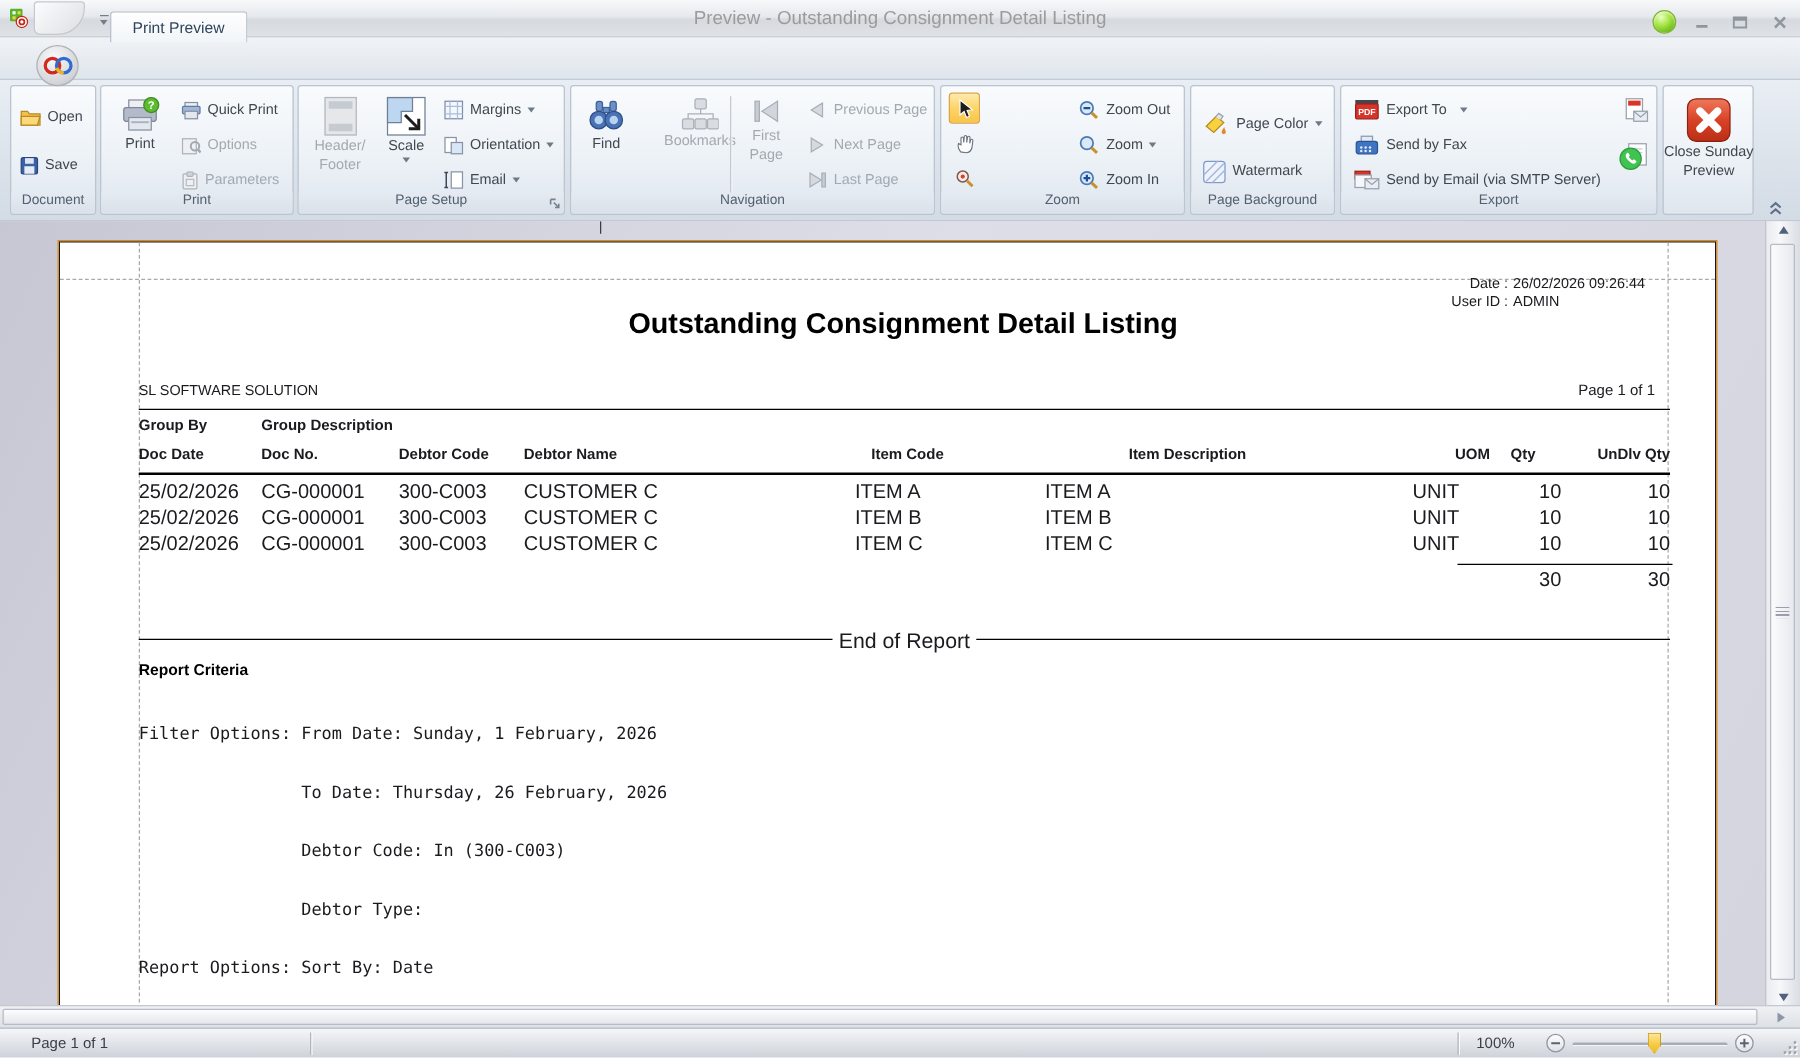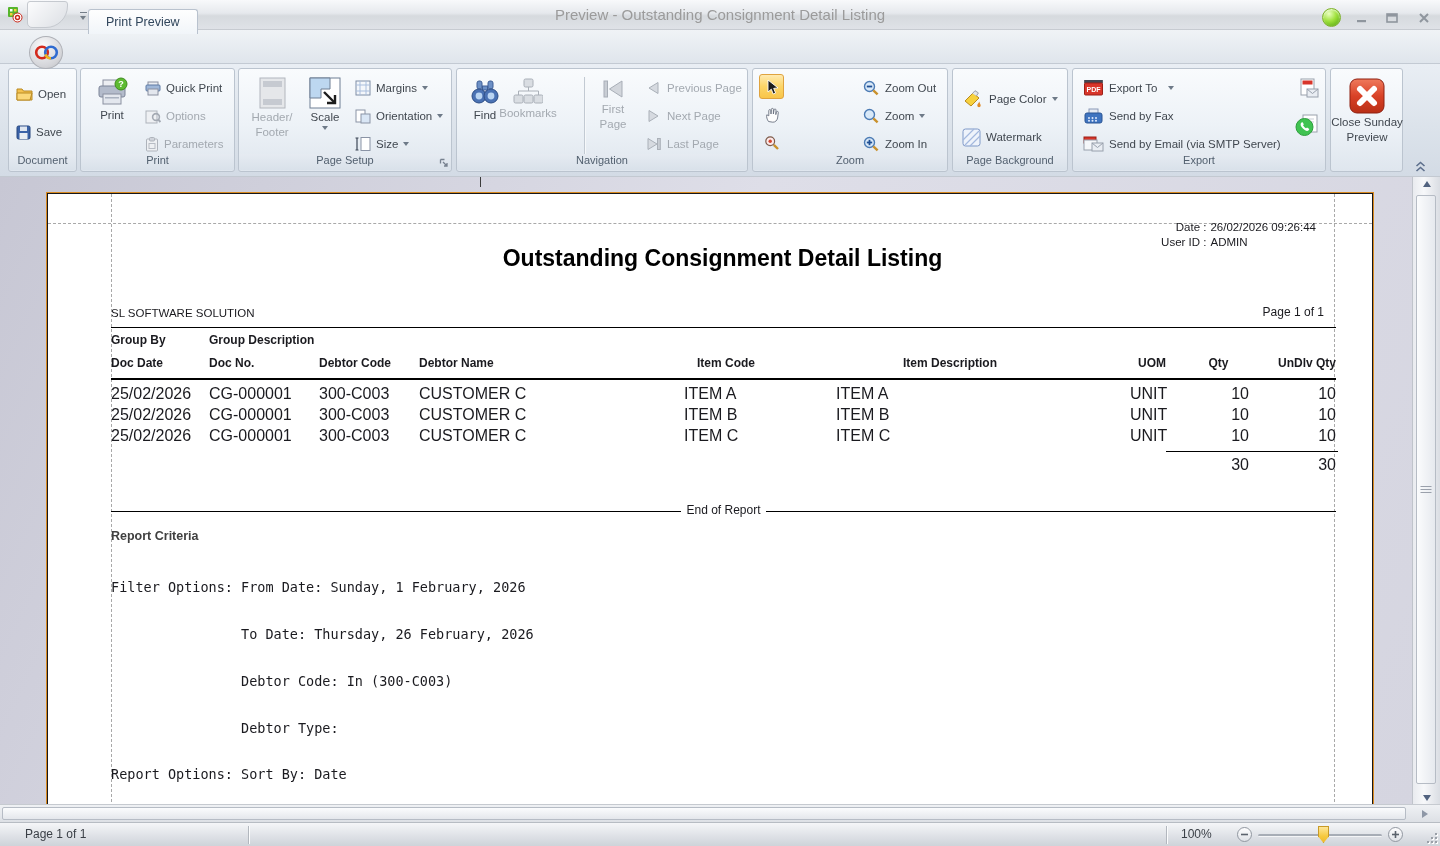--- a/index.html
+++ b/index.html
@@ -278,21 +278,21 @@
       <span class="dd"></span>
     </div>
     <div class="smallbtn" style="left:112px;top:62px">
       <span class="ic">
         <svg width="16" height="16">
             <path d="M2 2 v12 M0.5 2 h3 M0.5 14 h3" stroke="#3c4least" stroke-width="1.2" fill="none" stroke-=""></path>
             <path d="M2 2 v12 M0.5 2 h3 M0.5 14 h3" stroke="#3c4656" stroke-width="1.2" fill="none"></path>
             <rect x="6" y="1.5" width="9" height="13" fill="#fff" stroke="#8a93a5"></rect>
           </svg>
       </span>
-      <span>Size</span>
+      <span>Email</span>
       <span class="dd"></span>
     </div>
     <div class="grp-caption">Page Setup</div>
     <span class="abs ic" style="right:2px;bottom:3px">
       <svg width="10" height="10">
           <path d="M1.5 1.5 h4 M1.5 1.5 v4" stroke="#77818f" stroke-width="1.3" fill="none"></path>
           <path d="M4 4 l4 4 M8 5 v3 h-3" stroke="#77818f" stroke-width="1.3" fill="none"></path>
         </svg>
     </span>
   </div>
@@ -305,21 +305,21 @@
             <rect x="18" y="4" width="5" height="8" rx="2" fill="#6c90c6" stroke="#3e5f97"></rect>
             <rect x="12.5" y="9" width="5" height="4" fill="#6c90c6" stroke="#3e5f97"></rect>
             <circle cx="9" cy="19" r="7" fill="#4a72b4" stroke="#2c4d86"></circle>
             <circle cx="21" cy="19" r="7" fill="#4a72b4" stroke="#2c4d86"></circle>
             <circle cx="9" cy="19" r="3.4" fill="#b9d4f2"></circle>
             <circle cx="21" cy="19" r="3.4" fill="#b9d4f2"></circle>
           </svg>
       </span>
       <span>Find</span>
     </div>
-    <div class="bigbtn disabled" style="left:36px;top:3px;width:70px;height:82px">
+    <div class="bigbtn disabled" style="left:68px;top:3px;width:70px;height:82px">
       <span class="ic">
         <svg width="30" height="28">
             <rect x="11" y="2" width="9" height="8" rx="1.5" fill="#d9dde2" stroke="#aab0b8"></rect>
             <path d="M15.5 10 v4 M5.5 18 v-4 h20 v4" stroke="#aab0b8" fill="none"></path>
             <rect x="1" y="18" width="9" height="8" rx="1.5" fill="#d9dde2" stroke="#aab0b8"></rect>
             <rect x="11" y="18" width="9" height="8" rx="1.5" fill="#d9dde2" stroke="#aab0b8"></rect>
             <rect x="21" y="18" width="9" height="8" rx="1.5" fill="#d9dde2" stroke="#aab0b8"></rect>
           </svg>
       </span>
       <span>Bookmarks</span>
@@ -560,21 +560,21 @@
 
     <span class="hcell" style="left:63px;top:139px">Group By</span>
     <span class="hcell" style="left:161px;top:139px">Group Description</span>
 
     <span class="hcell" style="left:63px;top:162px">Doc Date</span>
     <span class="hcell" style="left:161px;top:162px">Doc No.</span>
     <span class="hcell" style="left:271px;top:162px">Debtor Code</span>
     <span class="hcell" style="left:371px;top:162px">Debtor Name</span>
     <span class="hcell" style="left:588px;top:162px;width:180px;text-align:center">Item Code</span>
     <span class="hcell" style="left:769px;top:162px;width:180px;text-align:right">Item Description</span>
-    <span class="hcell" style="left:1064px;top:162px;width:80px;text-align:center">UOM</span>
+    <span class="hcell" style="left:1064px;top:162px;width:80px;">UOM</span>
     <span class="hcell" style="left:1140px;top:162px;width:61px;text-align:center">Qty</span>
     <span class="hcell" style="left:1208px;top:162px;width:80px;text-align:right">UnDlv Qty</span>
 
     <div class="rule" style="top:184px;border-top-width:2px"></div>
 
     <div>
       <span class="cell" style="left:63px;top:191px">25/02/2026</span>
       <span class="cell" style="left:161px;top:191px">CG-000001</span>
       <span class="cell" style="left:271px;top:191px">300-C003</span>
       <span class="cell" style="left:371px;top:191px">CUSTOMER C</span>
@@ -606,24 +606,24 @@
       <span class="cell" style="left:1140px;top:233px;width:61px;text-align:right">10</span>
       <span class="cell" style="left:1208px;top:233px;width:80px;text-align:right">10</span>
     </div>
 
     <div class="abs" style="left:1118px;top:257px;width:172px;border-top:1px solid #000"></div>
     <span class="cell" style="left:1140px;top:262px;width:61px;text-align:right">30</span>
     <span class="cell" style="left:1208px;top:262px;width:80px;text-align:right">30</span>
 
     <div class="rule" style="top:317px"></div>
     <div class="abs" style="left:63px;top:309px;width:1225px;text-align:center">
-      <span style="background:#fff;padding:0 5px;font-size:12px;position:relative">End of Report</span>
-    </div>
-
-    <div class="abs nowrap" style="left:63px;top:335px;font-size:12.5px;font-weight:bold;color:#404040">Report Criteria</div>
+      <span style="background:#fff;padding:0 5px;font-size:17px;position:relative">End of Report</span>
+    </div>
+
+    <div class="abs nowrap" style="left:63px;top:335px;font-size:12.5px;font-weight:bold;color:#000000">Report Criteria</div>
     <div class="abs mono" style="left:63px;top:355px">
       <div>Filter Options: From Date: Sunday, 1 February, 2026</div>
       <div>                To Date: Thursday, 26 February, 2026</div>
       <div>                Debtor Code: In (300-C003)</div>
       <div>                Debtor Type:</div>
       <div>Report Options: Sort By: Date</div>
       
     </div>
   </div>
 </div>

